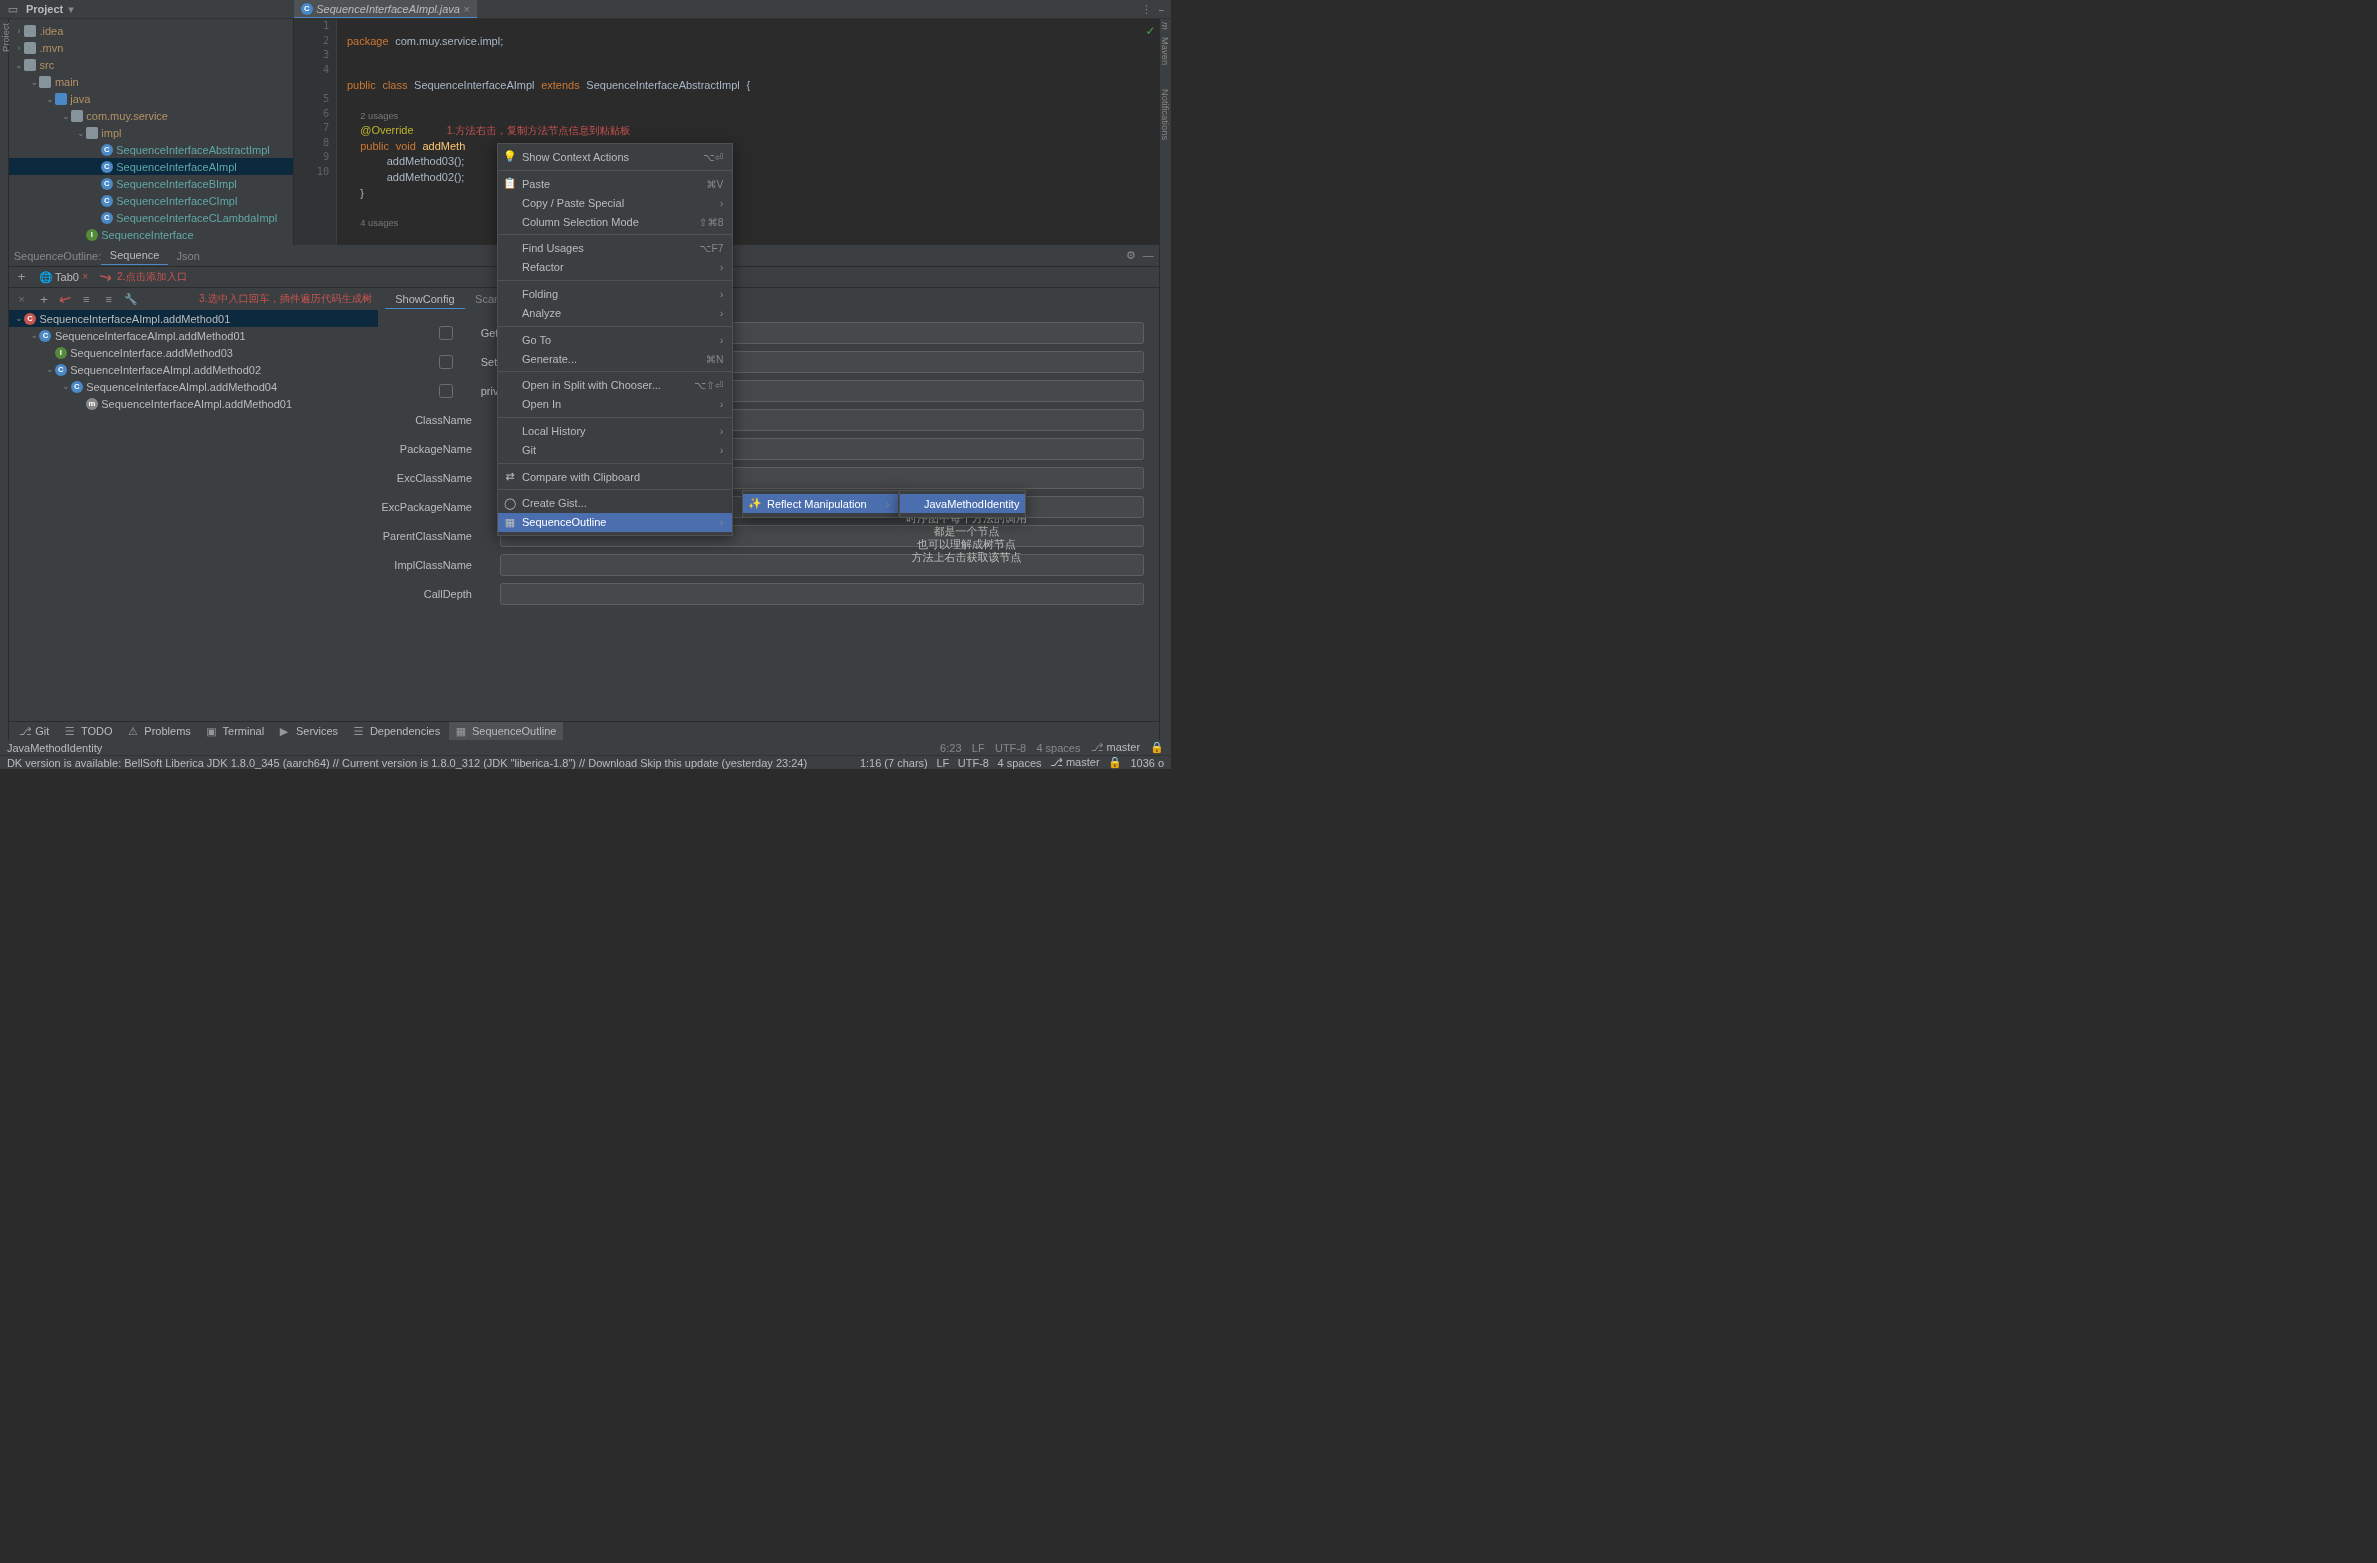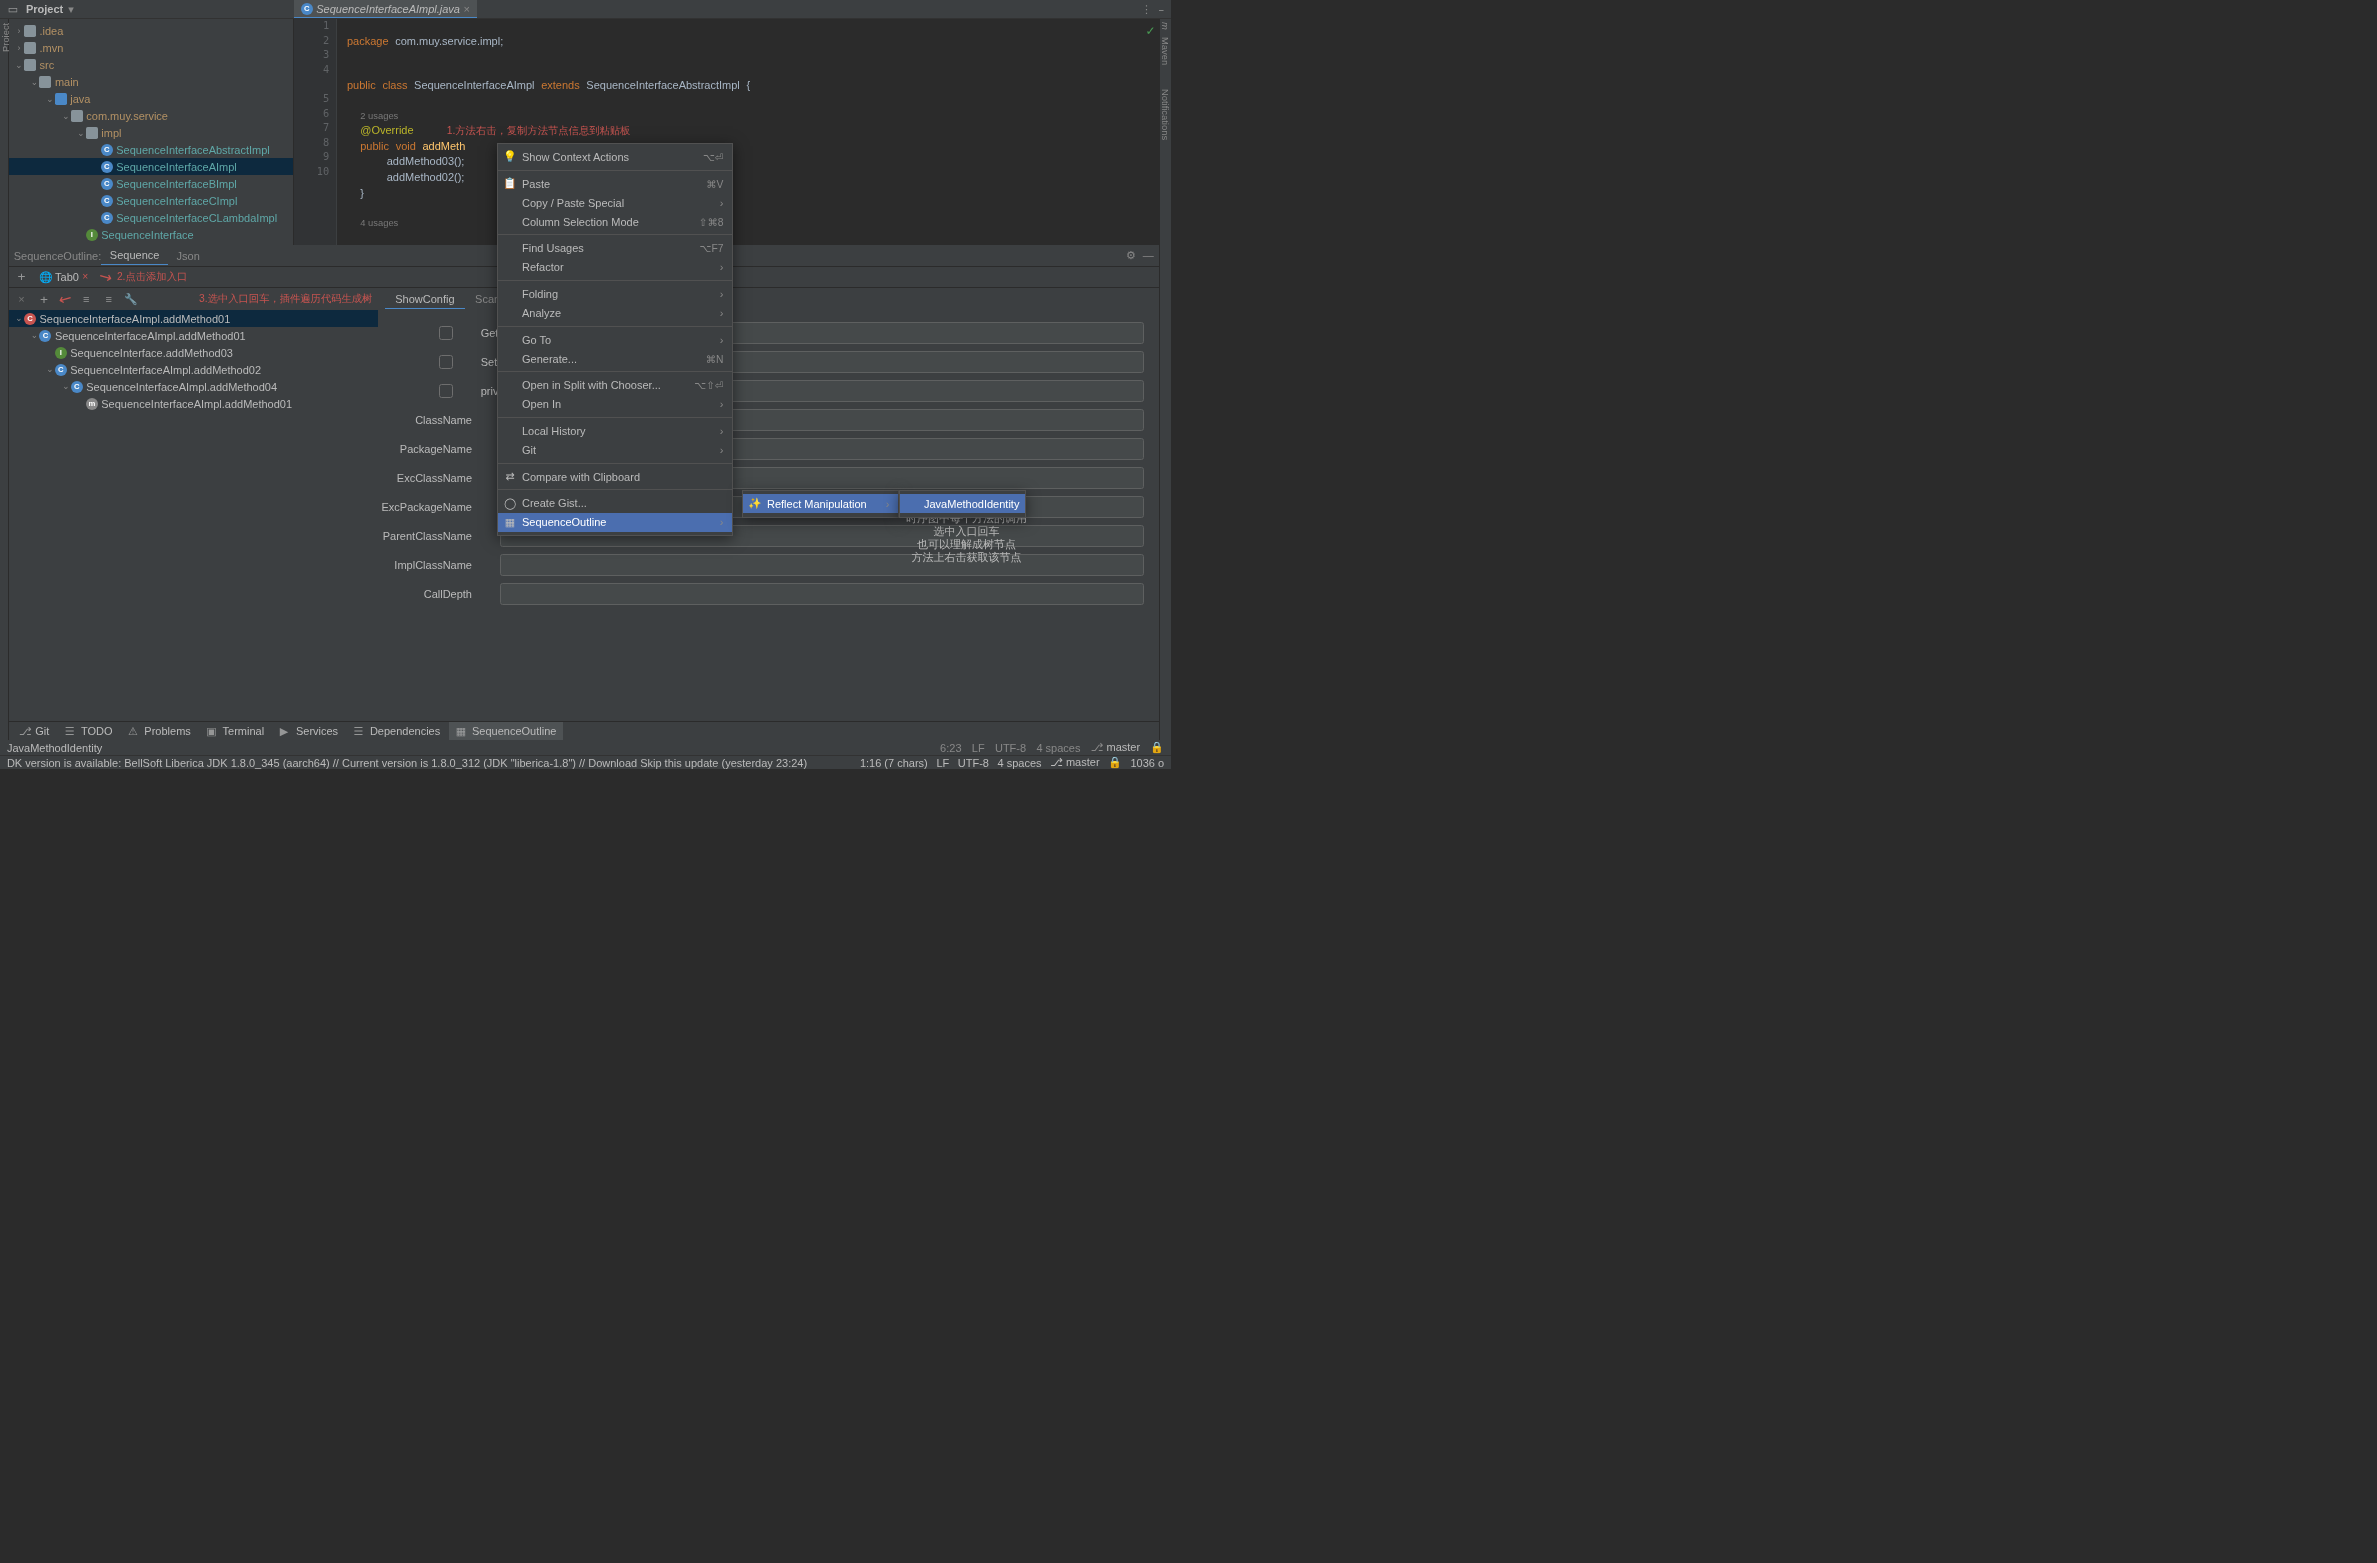--- a/index.html
+++ b/index.html
@@ -374,21 +374,21 @@
       </div>
       <div class="form-row">
         <span class="form-label" style="">CallDepth</span>
         <div class="form-input"></div>
       </div>
     </div>
 </div>
 
 <div class="red-notes" id="red-notes">
     <div>时序图中每个方法的调用</div>
-    <div>选中入口回车</div>
+    <div>都是一个节点</div>
     <div>也可以理解成树节点</div>
     <div>方法上右击获取该节点</div>
   </div>
 
 <div class="ctx-menu" id="ctx-menu">
     <div class="ctx-item">
       <span class="icon">💡</span>
       <span class="lbl">Show Context Actions</span>
       <span class="sc">⌥⏎</span>
     </div>

